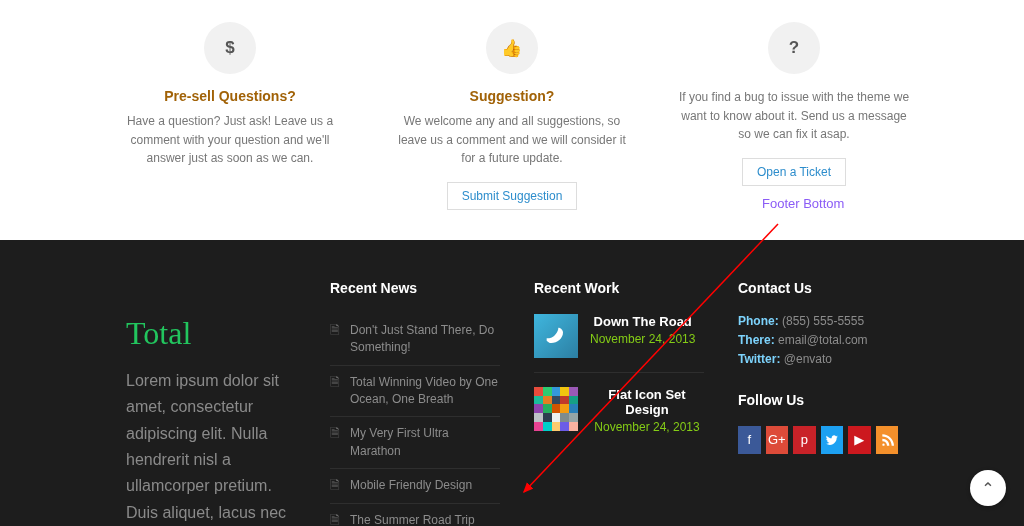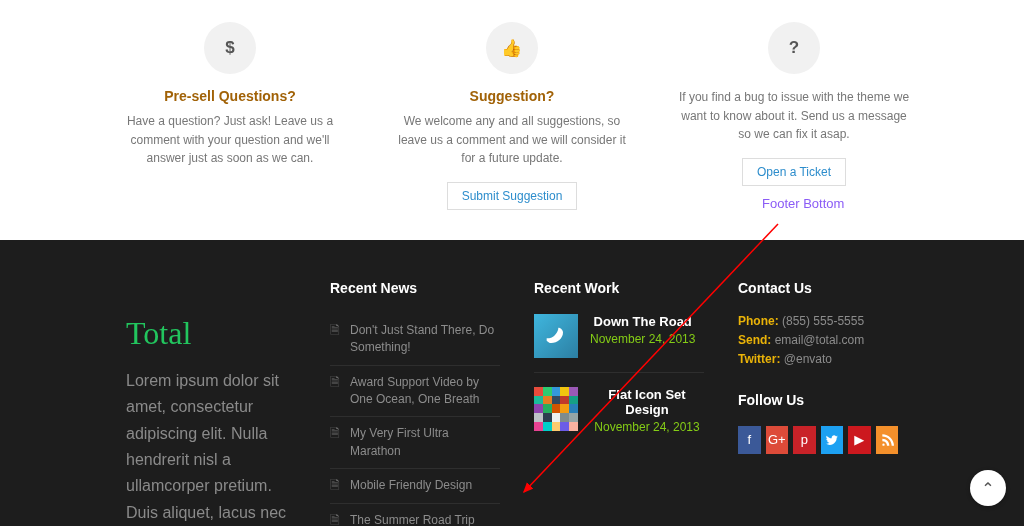--- a/index.html
+++ b/index.html
@@ -104,21 +104,21 @@
   .thumb-icons {
     background: #222;
     display: grid; grid-template-columns: repeat(5, 1fr);
     grid-template-rows: repeat(5, 1fr);
   }
   .thumb-icons span { width:100%; height:100%; }
   .work-title { color: #fff; font-size: 13px; font-weight: 600; margin-bottom: 3px; }
   .work-date  { color: #84cc16; font-size: 12px; }
 
   .contact-line { font-size: 12px; margin-bottom: 5px; }
-  .contact-line b { color:#eab308; font-weight:600; }
+  .contact-line b { color:#7dd3fc; font-weight:600; }
 
   .follow-title { margin-top: 26px; }
   .social-row { display:flex; gap:5px; margin-top:4px; }
   .soc {
     width: 28px; height: 28px;
     display:flex; align-items:center; justify-content:center;
     color:#fff; font-size:13px; cursor:pointer;
   }
   .fb{background:#3b5998}.gp{background:#dd4b39}.pn{background:#c92228}.tw{background:#1da1f2}.yt{background:#cc181e}.rs{background:#f4902b}
 
@@ -172,21 +172,21 @@
     </div>
 
     <div class="col col-news">
       <h4>Recent News</h4>
       <div class="news-item">
           <span class="doc-icon">🗎</span>
           <span>Don't Just Stand There, Do Something!</span>
         </div>
       <div class="news-item">
           <span class="doc-icon">🗎</span>
-          <span>Award Support Video by One Ocean, One Breath</span>
+          <span>Total Winning Video by One Ocean, One Breath</span>
         </div>
       <div class="news-item">
           <span class="doc-icon">🗎</span>
           <span>My Very First Ultra Marathon</span>
         </div>
       <div class="news-item">
           <span class="doc-icon">🗎</span>
           <span>Mobile Friendly Design</span>
         </div>
       <div class="news-item">
@@ -239,21 +239,21 @@
         <div>
           <div class="work-title">Flat Icon Set Design</div>
           <div class="work-date">November 24, 2013</div>
         </div>
       </div>
     </div>
 
     <div class="col col-contact">
       <h4>Contact Us</h4>
       <div class="contact-line"><b>Phone:</b> <span>(855) 555-5555</span></div>
-      <div class="contact-line"><b>Send:</b> <span>email@total.com</span></div>
+      <div class="contact-line"><b>There:</b> <span>email@total.com</span></div>
       <div class="contact-line"><b>Twitter:</b> <span>@envato</span></div>
 
       <h4 class="follow-title">Follow Us</h4>
       <div class="social-row">
         <div class="soc fb">f</div>
         <div class="soc gp">G+</div>
         <div class="soc pn">p</div>
         <div class="soc tw">
           <svg viewBox="0 0 24 24" width="14" height="14">
               <path fill="#fff" d="M22 6c-.8.4-1.6.6-2.5.7.9-.5 1.6-1.4 1.9-2.4-.8.5-1.8.9-2.7 1.1C17.9 4.5 16.8 4 15.6 4c-2.3 0-4.2 1.9-4.2 4.2 0 .3 0 .6.1.9C8 8.9 4.9 7.2 2.8 4.6c-.4.6-.6 1.4-.6 2.1 0 1.5.7 2.7 1.9 3.5-.7 0-1.4-.2-1.9-.5v.1c0 2 1.4 3.7 3.3 4.1-.3.1-.7.1-1.1.1-.3 0-.5 0-.8-.1.5 1.7 2.1 2.9 4 2.9-1.5 1.1-3.3 1.8-5.3 1.8H2c1.8 1.2 4 1.8 6.3 1.8 7.5 0 11.7-6.3 11.7-11.7v-.5c.8-.6 1.5-1.3 2-2.1z"></path>

